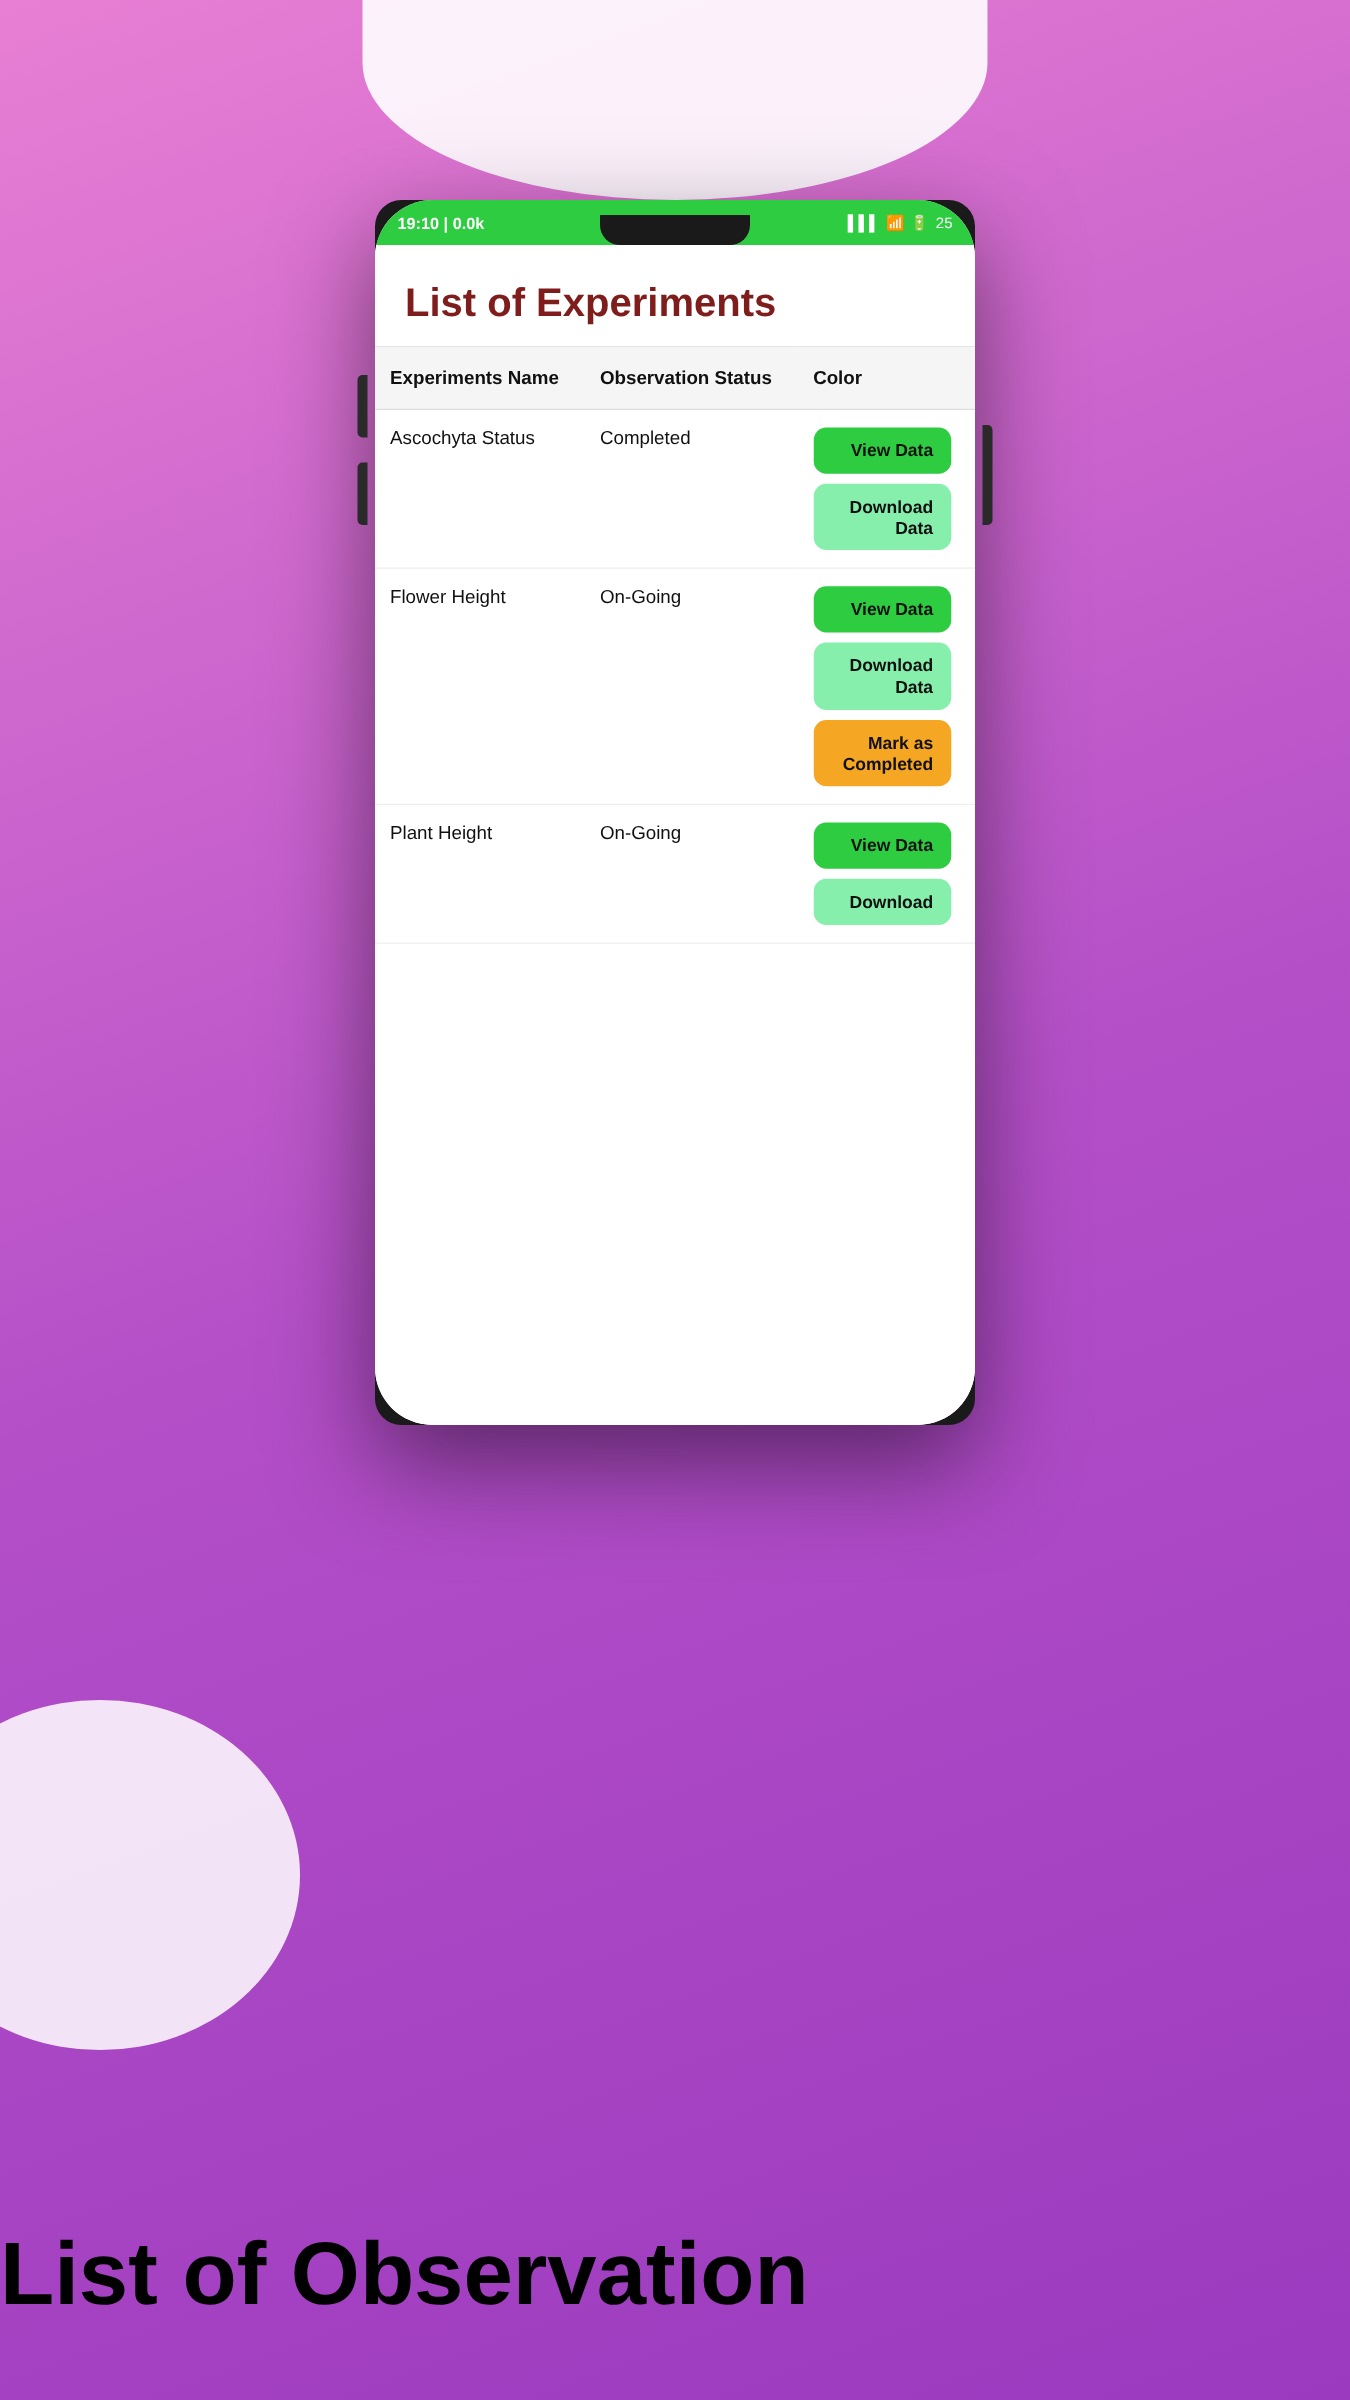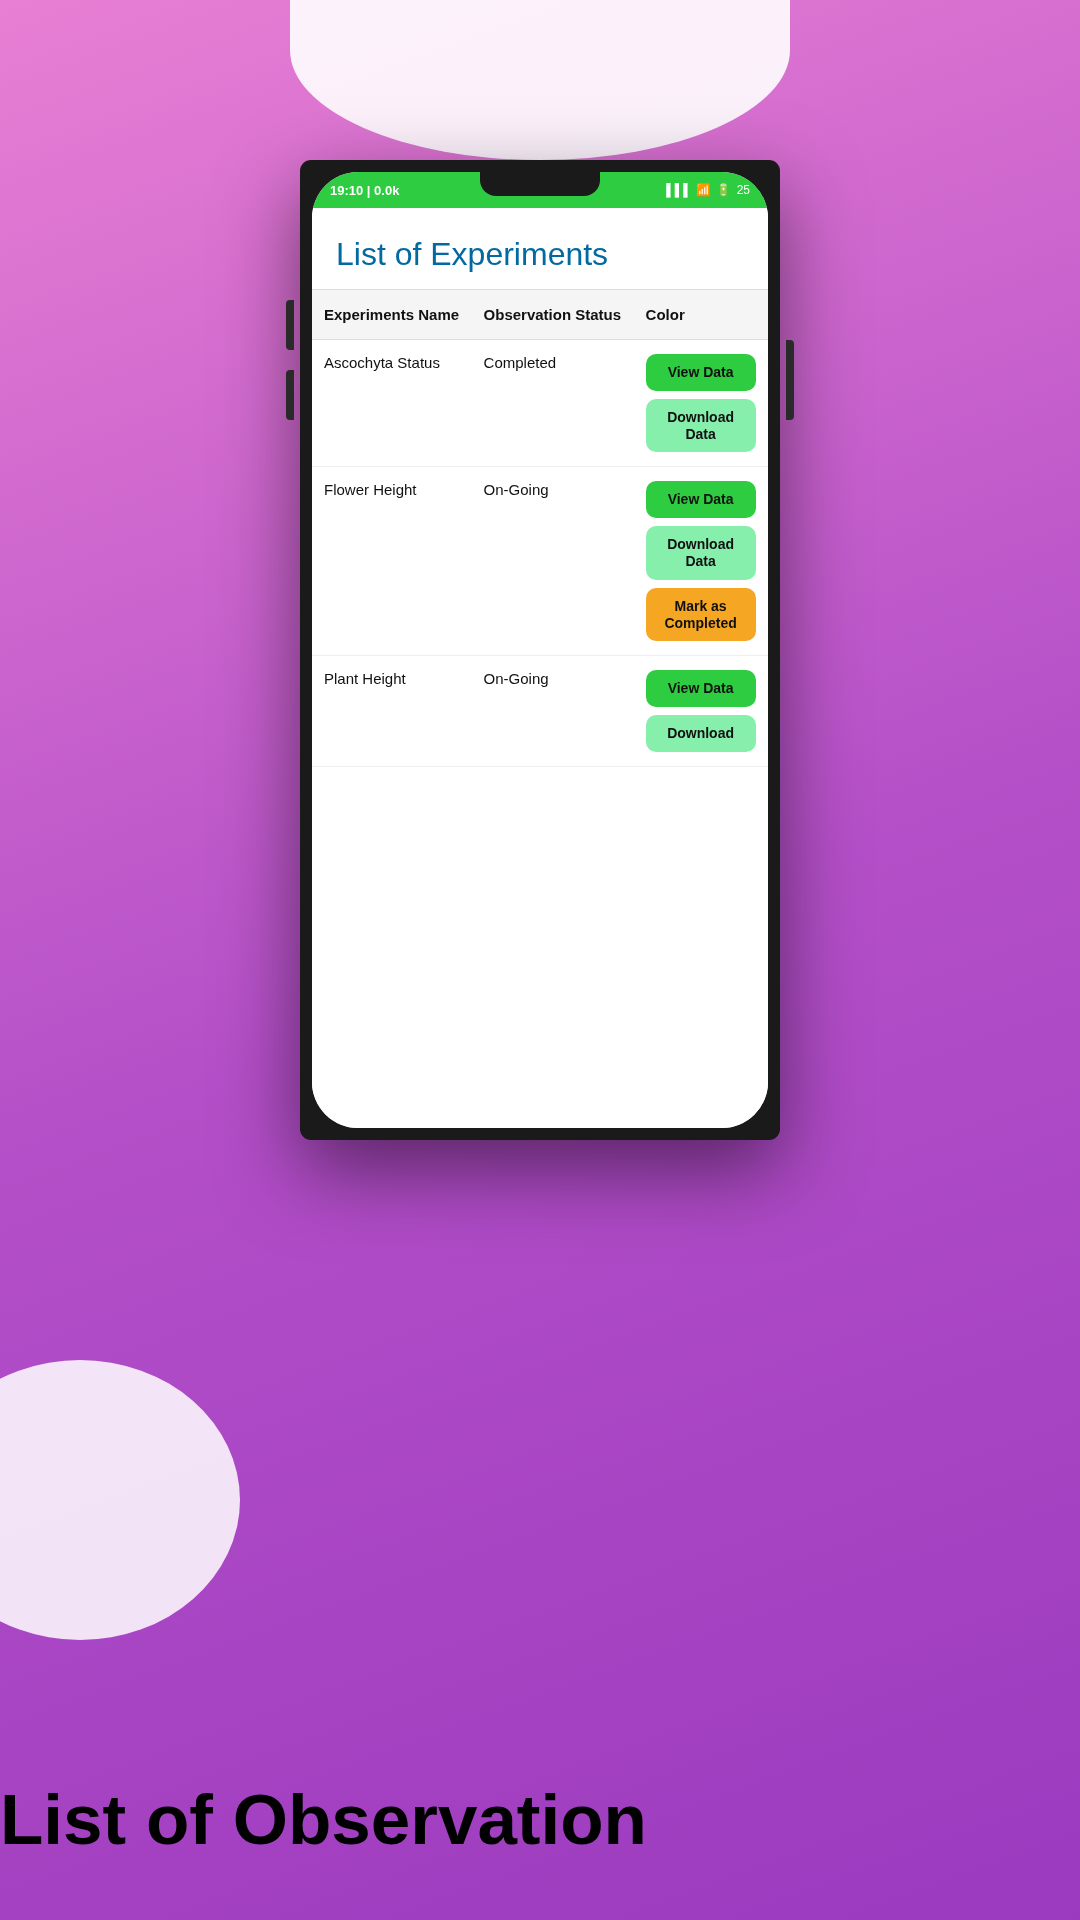--- a/index.html
+++ b/index.html
@@ -40,22 +40,22 @@
 
     
     .phone-frame {
       position: absolute;
       top: 160px;
       left: 50%;
       transform: translateX(-50%);
       width: 480px;
       height: 980px;
       background: #1a1a1a;
-      border-radius: 11px;
-      padding: 12px;
+      border-radius: 21px;
+      padding: 0;
       box-shadow: 0 30px 80px rgba(0,0,0,0.5);
     }
 
     .phone-screen {
       width: 100%;
       height: 100%;
       background: #f0f0f0;
       border-radius: 46px;
       overflow: hidden;
       display: flex;
@@ -104,22 +104,22 @@
     
     .app-header {
       background: white;
       padding: 28px 24px 16px 24px;
       border-bottom: 1px solid #ddd;
       flex-shrink: 0;
     }
 
     .app-title {
       font-size: 32px;
-      font-weight: normal;
-      color: #0369a1;
+      font-weight: bold;
+      color: #7f1d1d;
     }
 
     .table-container {
       flex: 1;
       overflow-y: auto;
       background: white;
     }
 
     table {
       width: 100%;
@@ -156,21 +156,21 @@
     }
 
     .btn {
       border: none;
       border-radius: 10px;
       padding: 10px 14px;
       font-size: 14px;
       font-weight: bold;
       cursor: pointer;
       width: 110px;
-      text-align: center;
+      text-align: right;
       line-height: 1.2;
     }
 
     .btn-green {
       background: #2ecc40;
       color: #111;
     }
 
     .btn-blue {
       background: #86efac;

